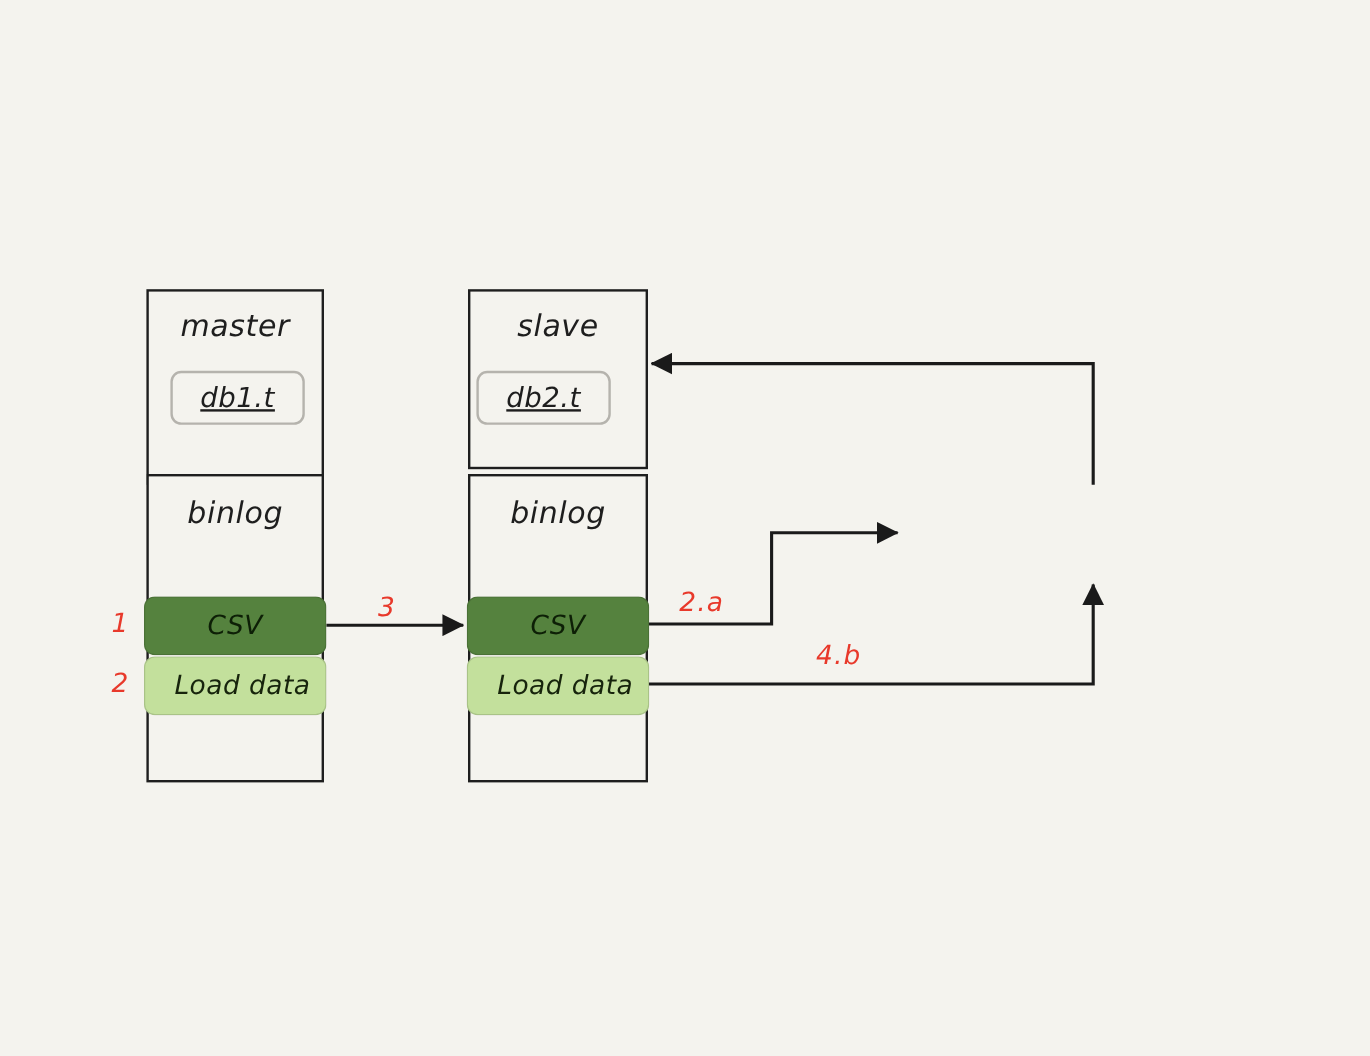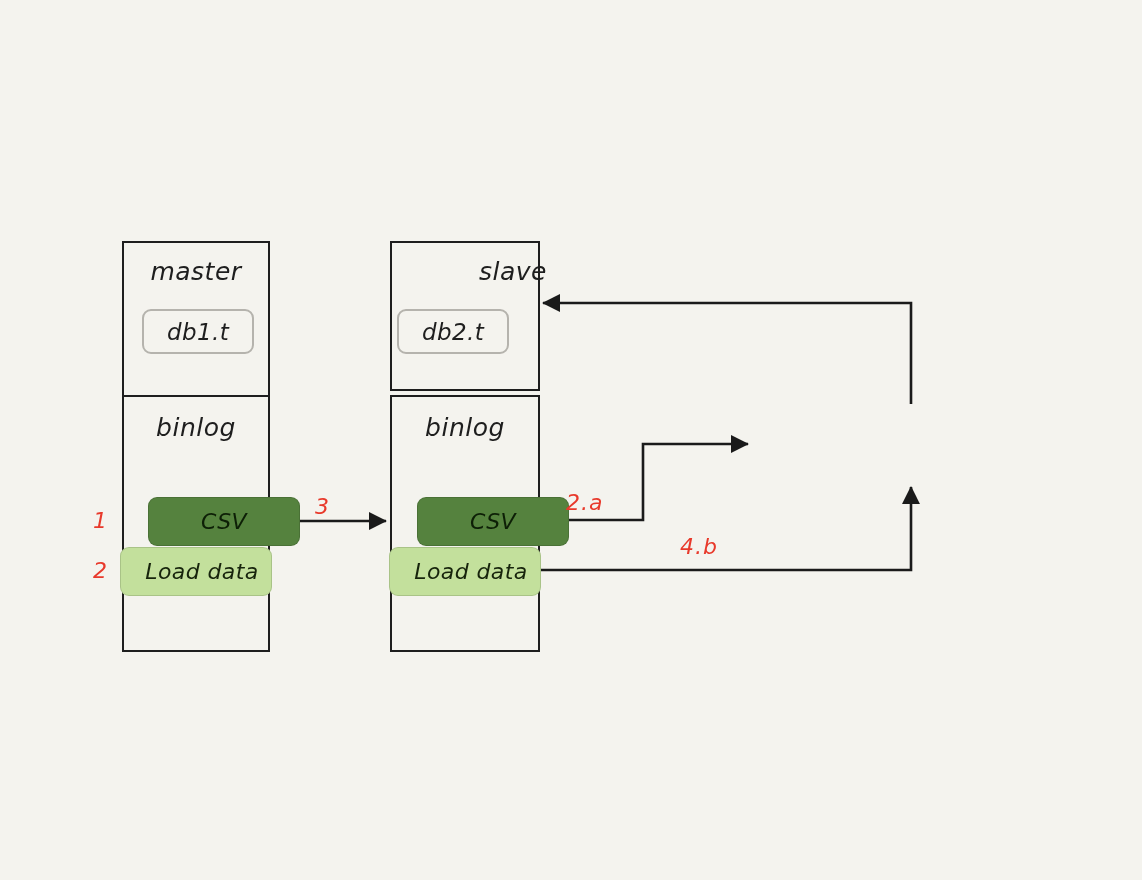--- a/index.html
+++ b/index.html
@@ -41,38 +41,38 @@
     border: 2px solid #b5b3ad;
     border-radius: 9px;
     background: #f4f3ee;
     display: flex;
     align-items: center;
     justify-content: center;
     font-size: 23px;
     color: #1e1e1e;
     font-style: italic;
     letter-spacing: 0.4px;
+    text-decoration: underline;
   }
   .event-pill {
     position: absolute;
     box-sizing: border-box;
     border-radius: 9px;
     display: flex;
     align-items: center;
     justify-content: center;
     font-size: 22px;
     color: #1a1a1a;
     font-style: italic;
     letter-spacing: 0.4px;
     border: 1.5px solid rgba(0,0,0,0.13);
   }
   .pill-csv {
     background: #55823e;
     color: #0d1f06;
-    margin-left: 28px;
   }
   .pill-load {
     background: #c3e09c;
     color: #17240c;
     padding-left: 12px;
   }
   .file-box {
     position: absolute;
     box-sizing: border-box;
     border: 2.5px solid #1e1e1e;
@@ -129,21 +129,21 @@
     <path class="wire" d="M 540 570 L 911 570 L 911 487" marker-end="url(#arrow)"></path>
 
     <path class="wire" d="M 911 404 L 911 303 L 543 303" marker-end="url(#arrow)"></path>
   </svg>
 
   <div class="node-box" style="left:122px; top:241px; width:148px; height:163px;">
     <div class="node-title" style="top:14px;">master</div>
     <div class="inner-pill" style="left:18px; top:66px; width:112px; height:45px;">db1.t</div>
   </div>
 
-  <div class="node-box" style="left:390px; top:241px; width:150px; height:150px;padding-left:48px;">
+  <div class="node-box" style="left:390px; top:241px; width:150px; height:150px;">
     <div class="node-title" style="top:14px;">slave</div>
     <div class="inner-pill" style="left:5px; top:66px; width:112px; height:45px;">db2.t</div>
   </div>
 
   <div class="node-box" style="left:122px; top:395px; width:148px; height:257px;">
     <div class="node-title" style="top:16px;">binlog</div>
   </div>
   <div class="event-pill pill-csv" style="left:120px; top:497px; width:152px; height:49px;">CSV</div>
   <div class="event-pill pill-load" style="left:120px; top:547px; width:152px; height:49px;">Load data</div>
 

